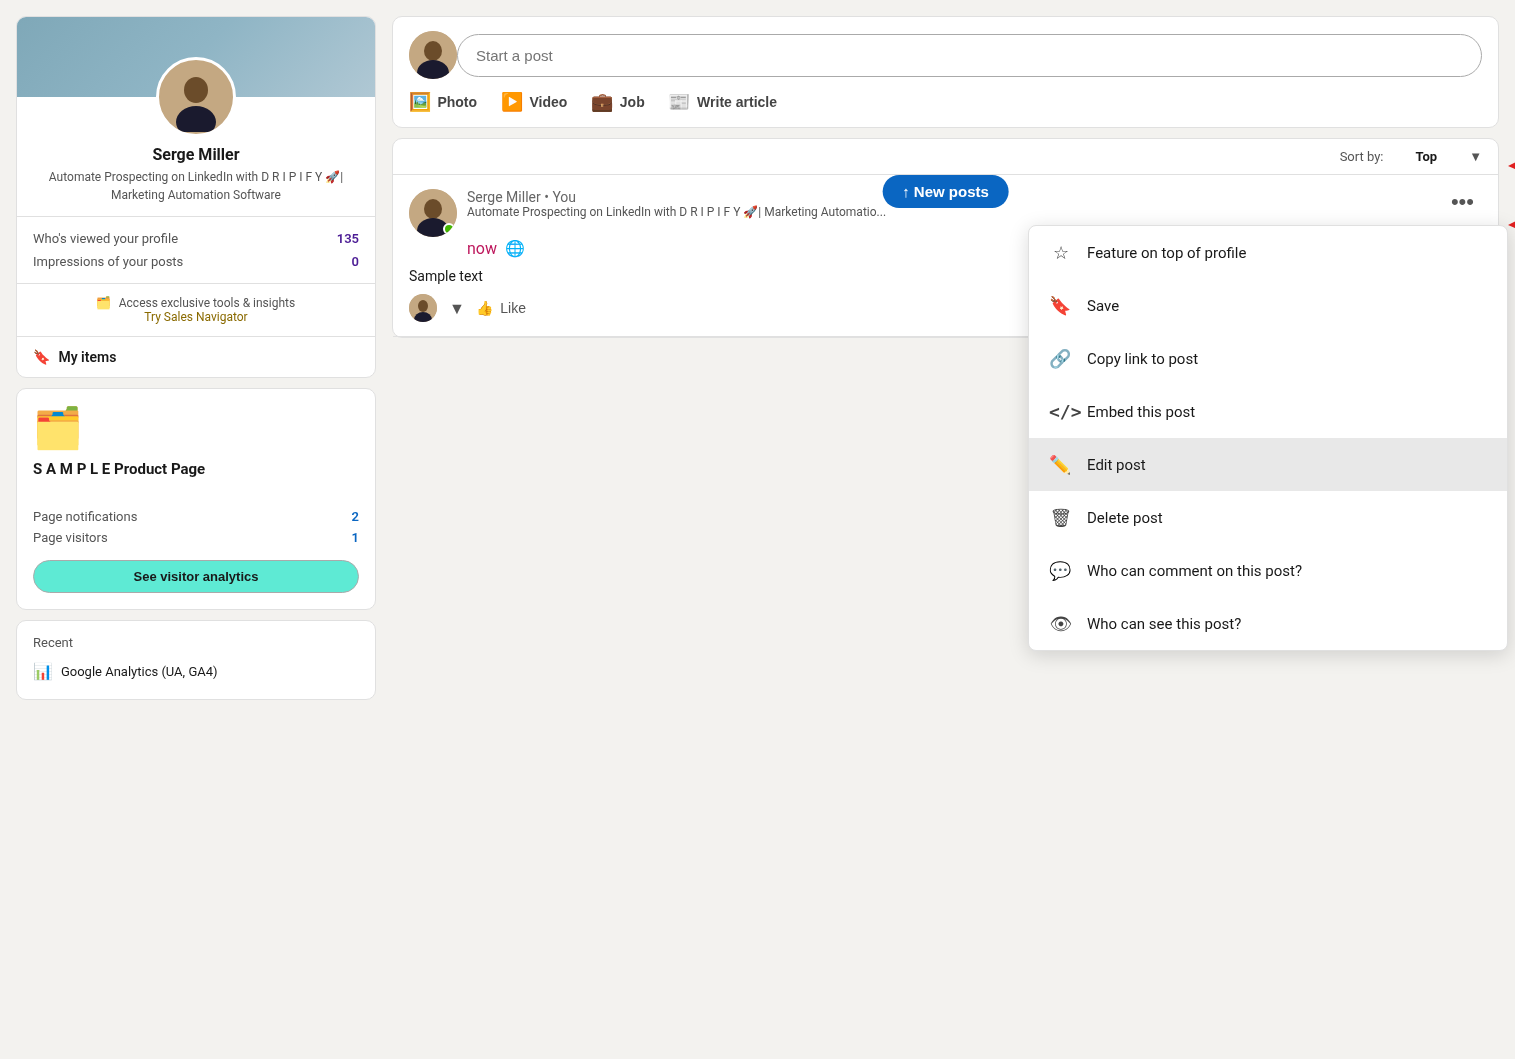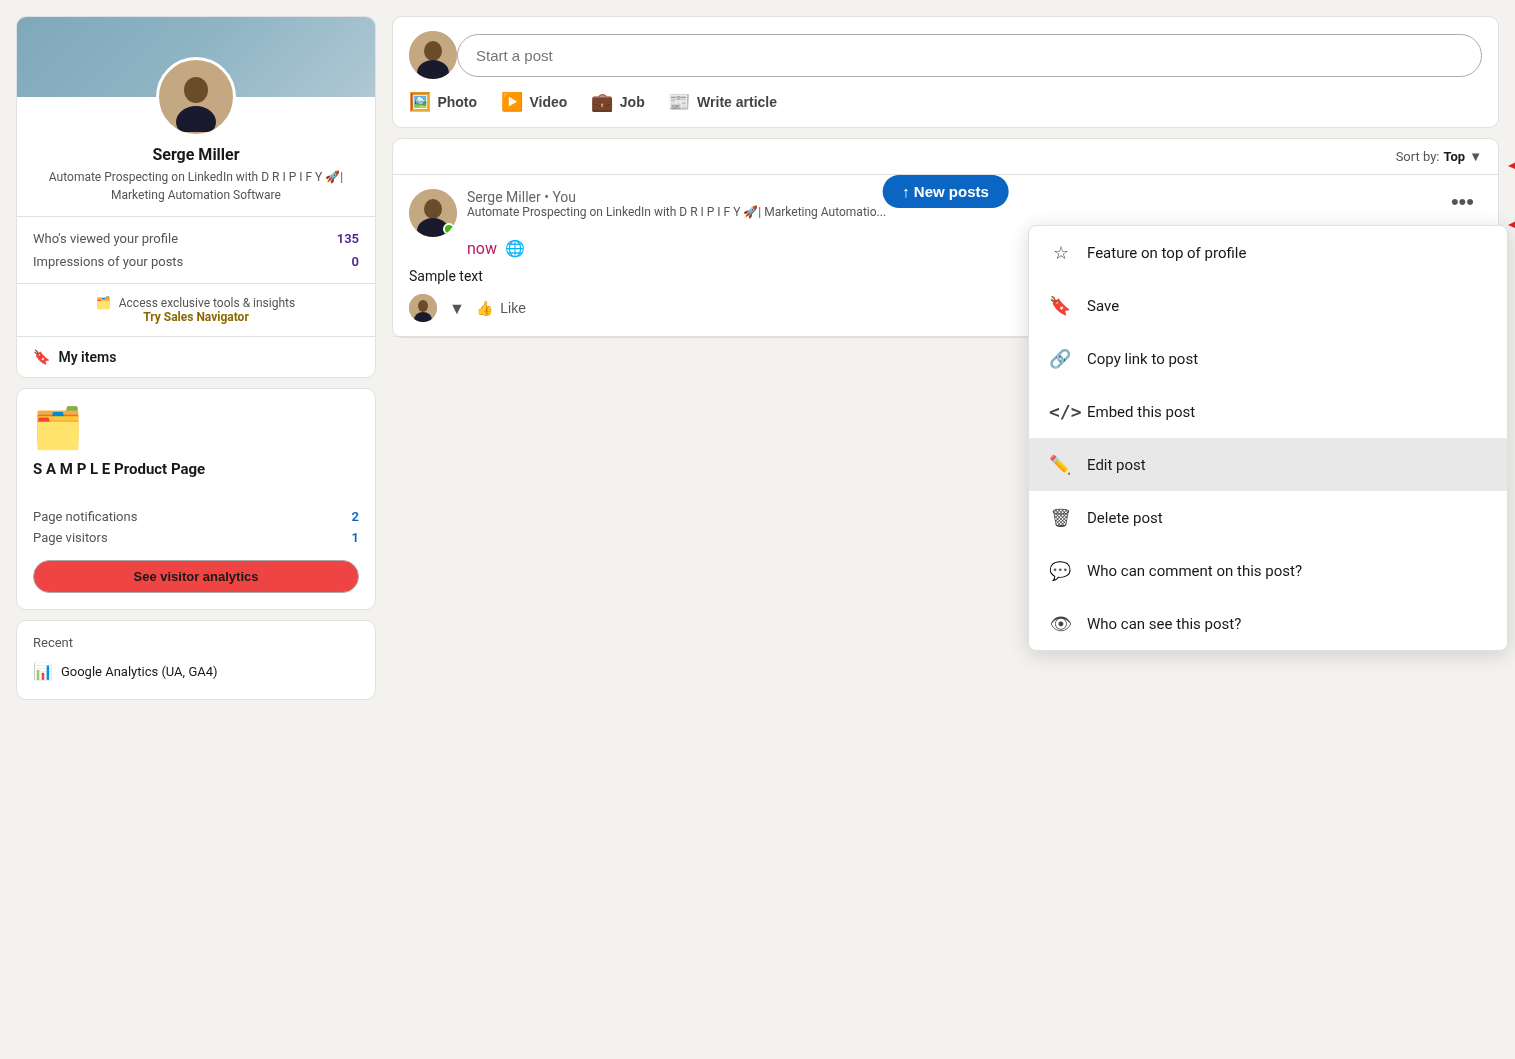--- a/index.html
+++ b/index.html
@@ -94,21 +94,21 @@
     .profile-cta {
       border-top: 1px solid #e0e0e0;
       padding: 12px 16px;
       font-size: 12px;
       color: #555;
     }
 
     .profile-cta a {
       color: #8a6a00;
       text-decoration: none;
-      font-weight: 700;
+      font-weight: 400;
     }
 
     .profile-cta-emoji {
       margin-right: 4px;
     }
 
     .my-items {
       display: flex;
       align-items: center;
       gap: 8px;
@@ -132,21 +132,21 @@
     }
     .product-stat-value { color: #0a66c2; font-weight: 600; }
 
     .visitor-analytics-btn {
       display: block;
       width: 100%;
       margin-top: 12px;
       padding: 8px;
       border: 1px solid #aaa;
       border-radius: 20px;
-      background: #ef4444;
+      background: #5eead4;
       font-size: 13px;
       font-weight: 600;
       color: #191919;
       cursor: pointer;
       text-align: center;
     }
 
     
     .recent-card { padding: 14px 16px; }
     .recent-title { font-size: 13px; color: #555; margin-bottom: 8px; }
@@ -238,20 +238,21 @@
     }
 
     .sort-bar {
       display: flex;
       justify-content: flex-end;
       align-items: center;
       padding: 10px 16px;
       font-size: 13px;
       color: #555;
       border-bottom: 1px solid #e0e0e0;
+      gap: 28px;
     }
 
     .sort-bar strong { color: #191919; margin-left: 4px; }
 
     .new-posts-btn {
       position: absolute;
       top: 36px;
       left: 50%;
       transform: translateX(-50%);
       background: #0a66c2;

